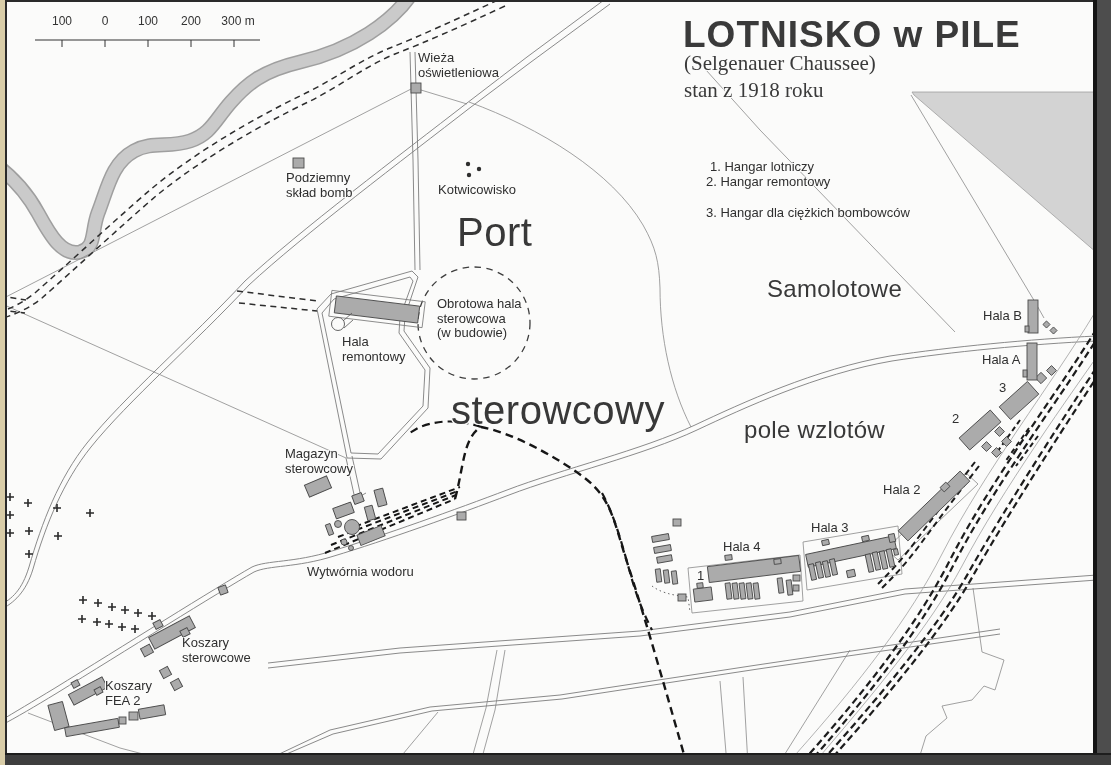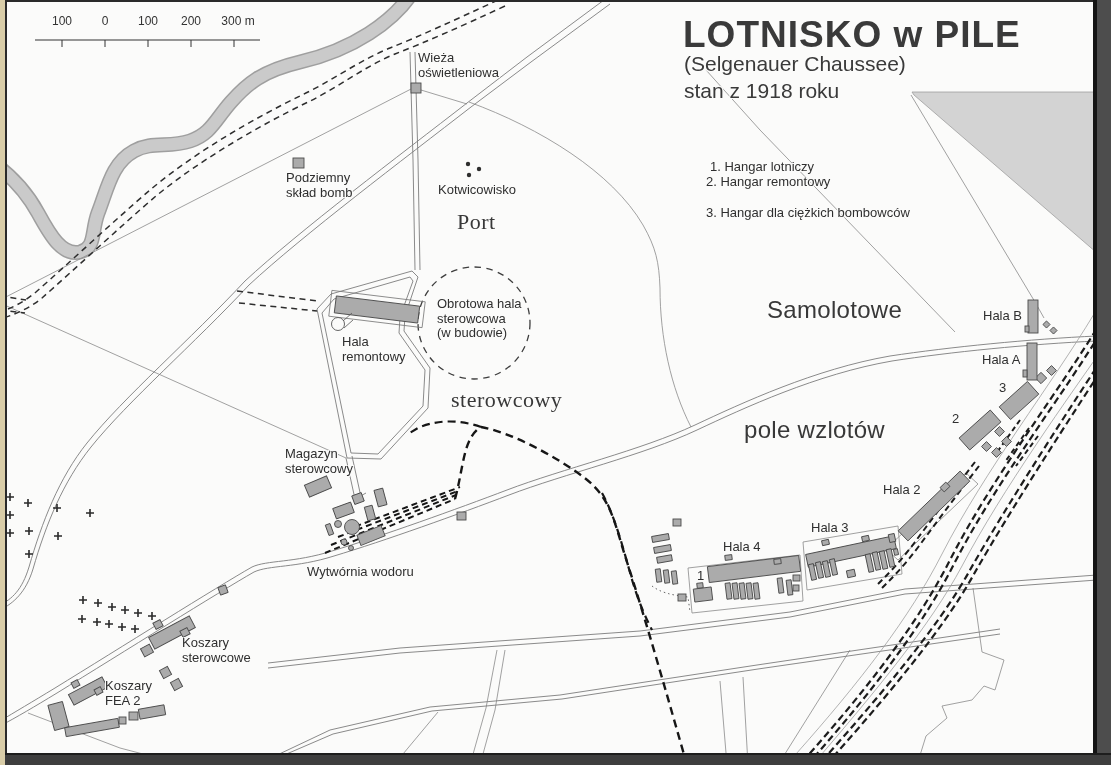--- a/index.html
+++ b/index.html
@@ -8,24 +8,24 @@
     background:#fbfbfa;
     font-family:"Liberation Sans", sans-serif;
   }
   #map-svg{position:absolute;left:0;top:0;}
   .lbl{
     position:absolute;
     font-size:13px;line-height:1.12;color:#2f2f2f;
     white-space:pre-line;
     text-shadow:-1px -1px 0 #fbfbfa,1px -1px 0 #fbfbfa,-1px 1px 0 #fbfbfa,1px 1px 0 #fbfbfa;
   }
-  .big{font-size:22px;letter-spacing:.5px;color:#383838;font-family:Liberation Serif, serif;}
+  .big{font-size:40px;letter-spacing:.5px;color:#383838;}
   .med{font-size:24px;letter-spacing:.3px;color:#383838;}
   .ttl1{font-size:37px;font-weight:bold;letter-spacing:1px;color:#3a3a3a;}
-  .ttl2{font-size:21px;color:#3a3a3a;}
+  .ttl2{font-size:21px;color:#3a3a3a;font-family:Liberation Serif, serif;}
   .leg{font-size:13px;color:#2f2f2f;text-align:right;}
   .scale-num{position:absolute;top:14px;font-size:12px;color:#333;transform:translateX(-50%);}
   .edge{position:absolute;}
 </style>
 </head>
 <body>
 
 <svg id="map-svg" width="1111" height="765" viewBox="0 0 1111 765">
 
   <g>
@@ -241,21 +241,21 @@
 <div class="lbl big" style="left:457px;top:210px">Port</div>
 <div class="lbl" style="left:437px;top:297px">Obrotowa hala
 sterowcowa
 (w budowie)</div>
 <div class="lbl" style="left:342px;top:335px">Hala
 remontowy</div>
 <div class="lbl big" style="left:451px;top:388px">sterowcowy</div>
 <div class="lbl" style="left:285px;top:447px">Magazyn
 sterowcowy</div>
 <div class="lbl" style="left:307px;top:565px">Wytwórnia wodoru</div>
-<div class="lbl med" style="left:767px;top:297px">Samolotowe</div>
+<div class="lbl med" style="left:767px;top:276px">Samolotowe</div>
 <div class="lbl med" style="left:744px;top:417px">pole wzlotów</div>
 <div class="lbl" style="left:883px;top:483px">Hala 2</div>
 <div class="lbl" style="left:811px;top:521px">Hala 3</div>
 <div class="lbl" style="left:723px;top:540px">Hala 4</div>
 <div class="lbl" style="left:982px;top:353px">Hala A</div>
 <div class="lbl" style="left:983px;top:309px">Hala B</div>
 <div class="lbl" style="left:697px;top:569px">1</div>
 <div class="lbl" style="left:952px;top:412px">2</div>
 <div class="lbl" style="left:999px;top:381px">3</div>
 <div class="lbl" style="left:182px;top:636px">Koszary

